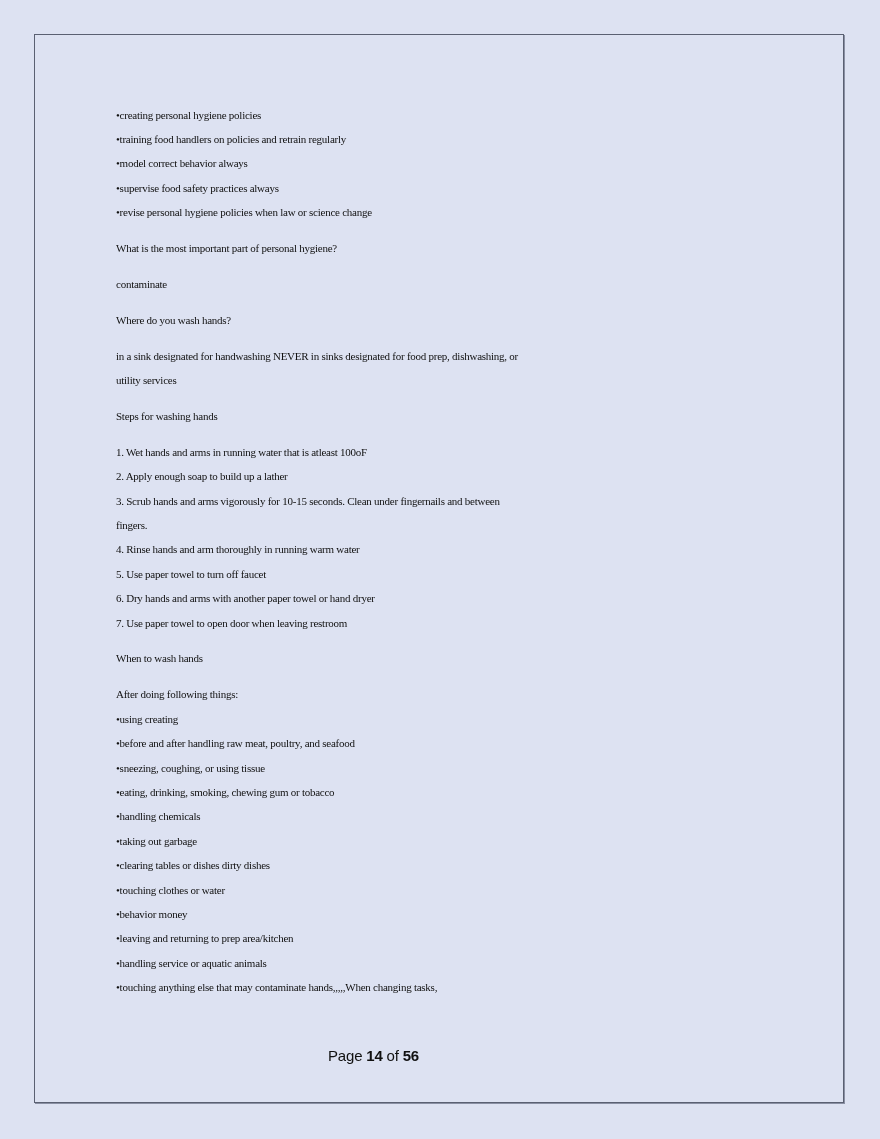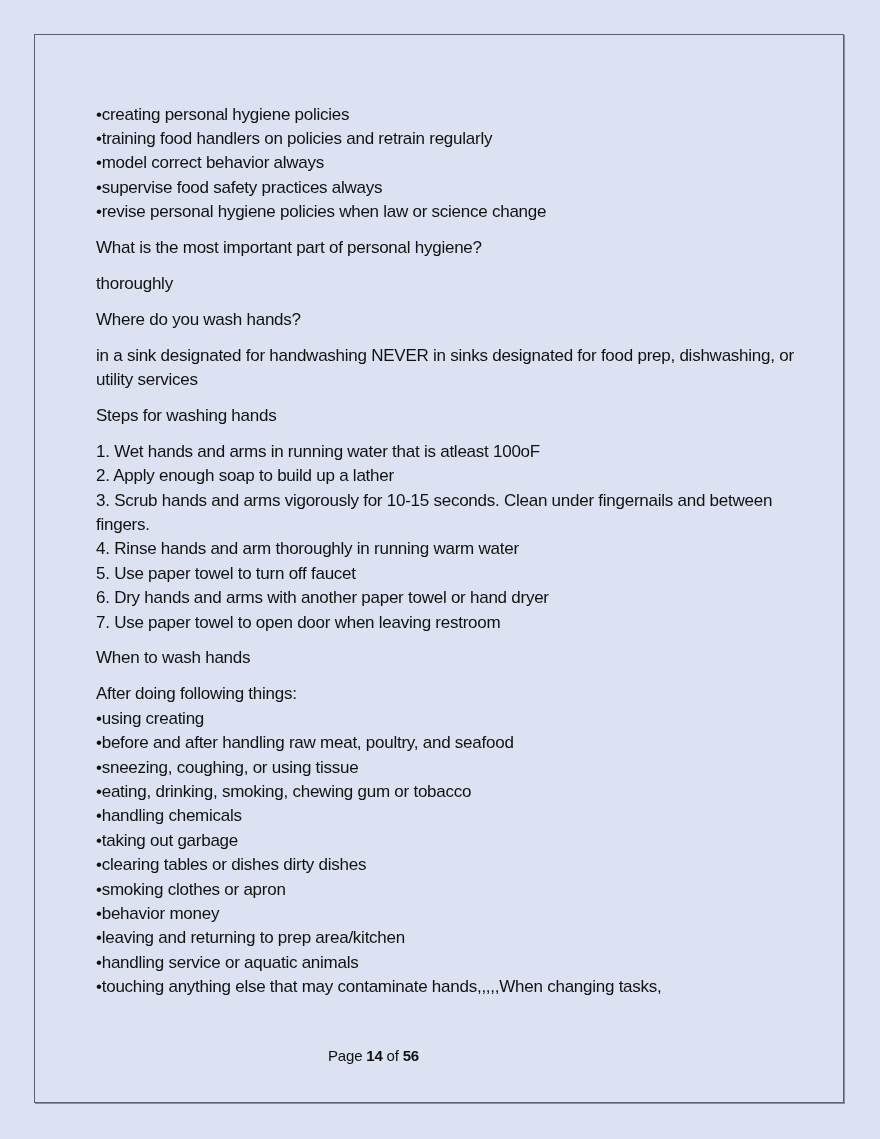--- a/index.html
+++ b/index.html
@@ -20,25 +20,26 @@
       left: 34px;
       top: 34px;
       width: 810px;
       height: 1069px;
       border: 1px solid #5a6072;
       box-shadow: 1px 1px 0 #8a90a4;
       box-sizing: border-box;
     }
     .line {
       position: absolute;
-      left: 96px;
-      font-size: 17px;
+      left: 116px;
+      font-size: 11px;
       letter-spacing: -0.25px;
       line-height: 20px;
       white-space: nowrap;
+      font-family: Liberation Serif, serif;
     }
     .footer {
       position: absolute;
       left: 0;
       width: 747px;
       top: 1046px;
       text-align: center;
       font-size: 15px;
       letter-spacing: -0.2px;
       line-height: 20px;
@@ -50,21 +51,21 @@
 
 <div class="page-frame"></div>
 
 <div class="line" style="top:105px">•creating personal hygiene policies</div>
 <div class="line" style="top:129px">•training food handlers on policies and retrain regularly</div>
 <div class="line" style="top:153px">•model correct behavior always</div>
 <div class="line" style="top:178px">•supervise food safety practices always</div>
 <div class="line" style="top:202px">•revise personal hygiene policies when law or science change</div>
 
 <div class="line" style="top:238px">What is the most important part of personal hygiene?</div>
-<div class="line" style="top:274px">thoroughly</div>
+<div class="line" style="top:274px">contaminate</div>
 <div class="line" style="top:310px">Where do you wash hands?</div>
 <div class="line" style="top:346px">in a sink designated for handwashing NEVER in sinks designated for food prep, dishwashing, or</div>
 <div class="line" style="top:370px">utility services</div>
 
 <div class="line" style="top:406px">Steps for washing hands</div>
 <div class="line" style="top:442px">1. Wet hands and arms in running water that is atleast 100oF</div>
 <div class="line" style="top:466px">2. Apply enough soap to build up a lather</div>
 <div class="line" style="top:491px">3. Scrub hands and arms vigorously for 10-15 seconds. Clean under fingernails and between</div>
 <div class="line" style="top:515px">fingers.</div>
 <div class="line" style="top:539px">4. Rinse hands and arm thoroughly in running warm water</div>
@@ -74,21 +75,21 @@
 
 <div class="line" style="top:648px">When to wash hands</div>
 <div class="line" style="top:684px">After doing following things:</div>
 <div class="line" style="top:709px">•using creating</div>
 <div class="line" style="top:733px">•before and after handling raw meat, poultry, and seafood</div>
 <div class="line" style="top:758px">•sneezing, coughing, or using tissue</div>
 <div class="line" style="top:782px">•eating, drinking, smoking, chewing gum or tobacco</div>
 <div class="line" style="top:806px">•handling chemicals</div>
 <div class="line" style="top:831px">•taking out garbage</div>
 <div class="line" style="top:855px">•clearing tables or dishes dirty dishes</div>
-<div class="line" style="top:880px">•smoking clothes or apron</div>
+<div class="line" style="top:880px">•touching clothes or water</div>
 <div class="line" style="top:904px">•behavior money</div>
 <div class="line" style="top:928px">•leaving and returning to prep area/kitchen</div>
 <div class="line" style="top:953px">•handling service or aquatic animals</div>
 <div class="line" style="top:977px">•touching anything else that may contaminate hands,,,,,When changing tasks,</div>
 
 <div class="footer">
   <span>Page</span>
   <b>14</b>
   <span>of</span>
   <b>56</b>

